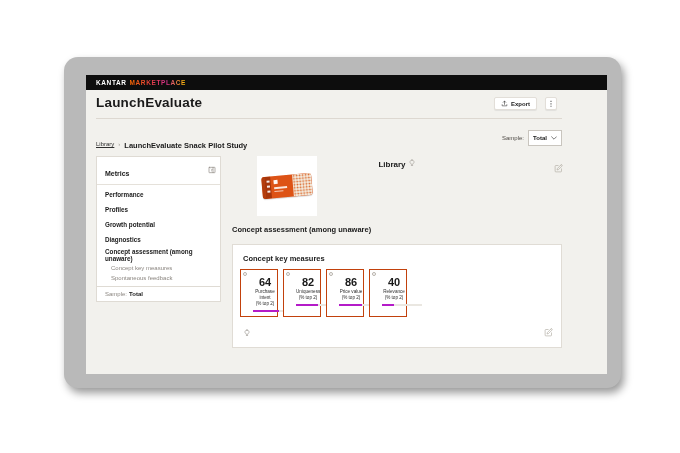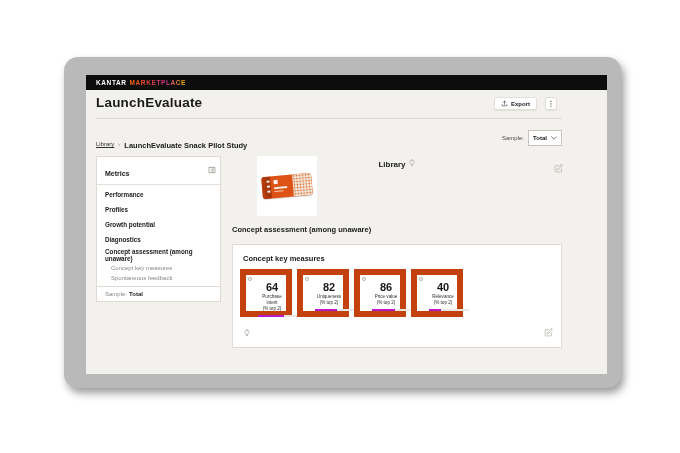--- a/index.html
+++ b/index.html
@@ -74,21 +74,21 @@
   .icon { display:inline-block; vertical-align:middle; }
   .insights-edit { position:absolute; top:84px; right:44px; color:#b3aea6; cursor:pointer; }
 
   .section-heading { position:absolute; left:146px; top:150px; font-size:7.5px; font-weight:bold; }
 
   
   .measures-card { position:absolute; left:146px; top:169px; width:330px; height:104px;
                    background:#fff; border:1px solid #e0dcd5; }
   .card-heading { position:absolute; left:10px; top:9px; font-size:7.5px; font-weight:bold; }
   .tiles { position:absolute; left:7px; top:24px; display:flex; gap:5px; }
-  .tile { position:relative; width:52px; height:48px; background:#fff; border:6px solid #c2410c; text-align:center;padding-left:12px; }
+  .tile { position:relative; width:38px; height:48px; background:#fff; border:1px solid #c2410c; text-align:center;padding-left:12px; }
   .tile-circle { position:absolute; top:2px; left:2px; width:4px; height:4px; border:1px solid #b7b2ab; border-radius:50%; }
   .tile-value { margin-top:6px; font-size:11px; font-weight:bold; letter-spacing:-.2px; }
   .tile-label { font-size:4.6px; line-height:1.3; color:#2f2f2f; margin-top:1px; }
   .tile-bar { position:relative; margin:3px auto 0; width:40px; height:2.5px; background:#eae7e1; }
   .tile-bar-fill { position:absolute; left:0; top:0; bottom:0; background:#b41bc8; }
   .card-bulb { position:absolute; left:10px; bottom:6px; color:#8f8a83; cursor:pointer; }
   .card-edit { position:absolute; right:8px; bottom:6px; color:#b3aea6; cursor:pointer; }
 </style>
 </head>
 <body>

